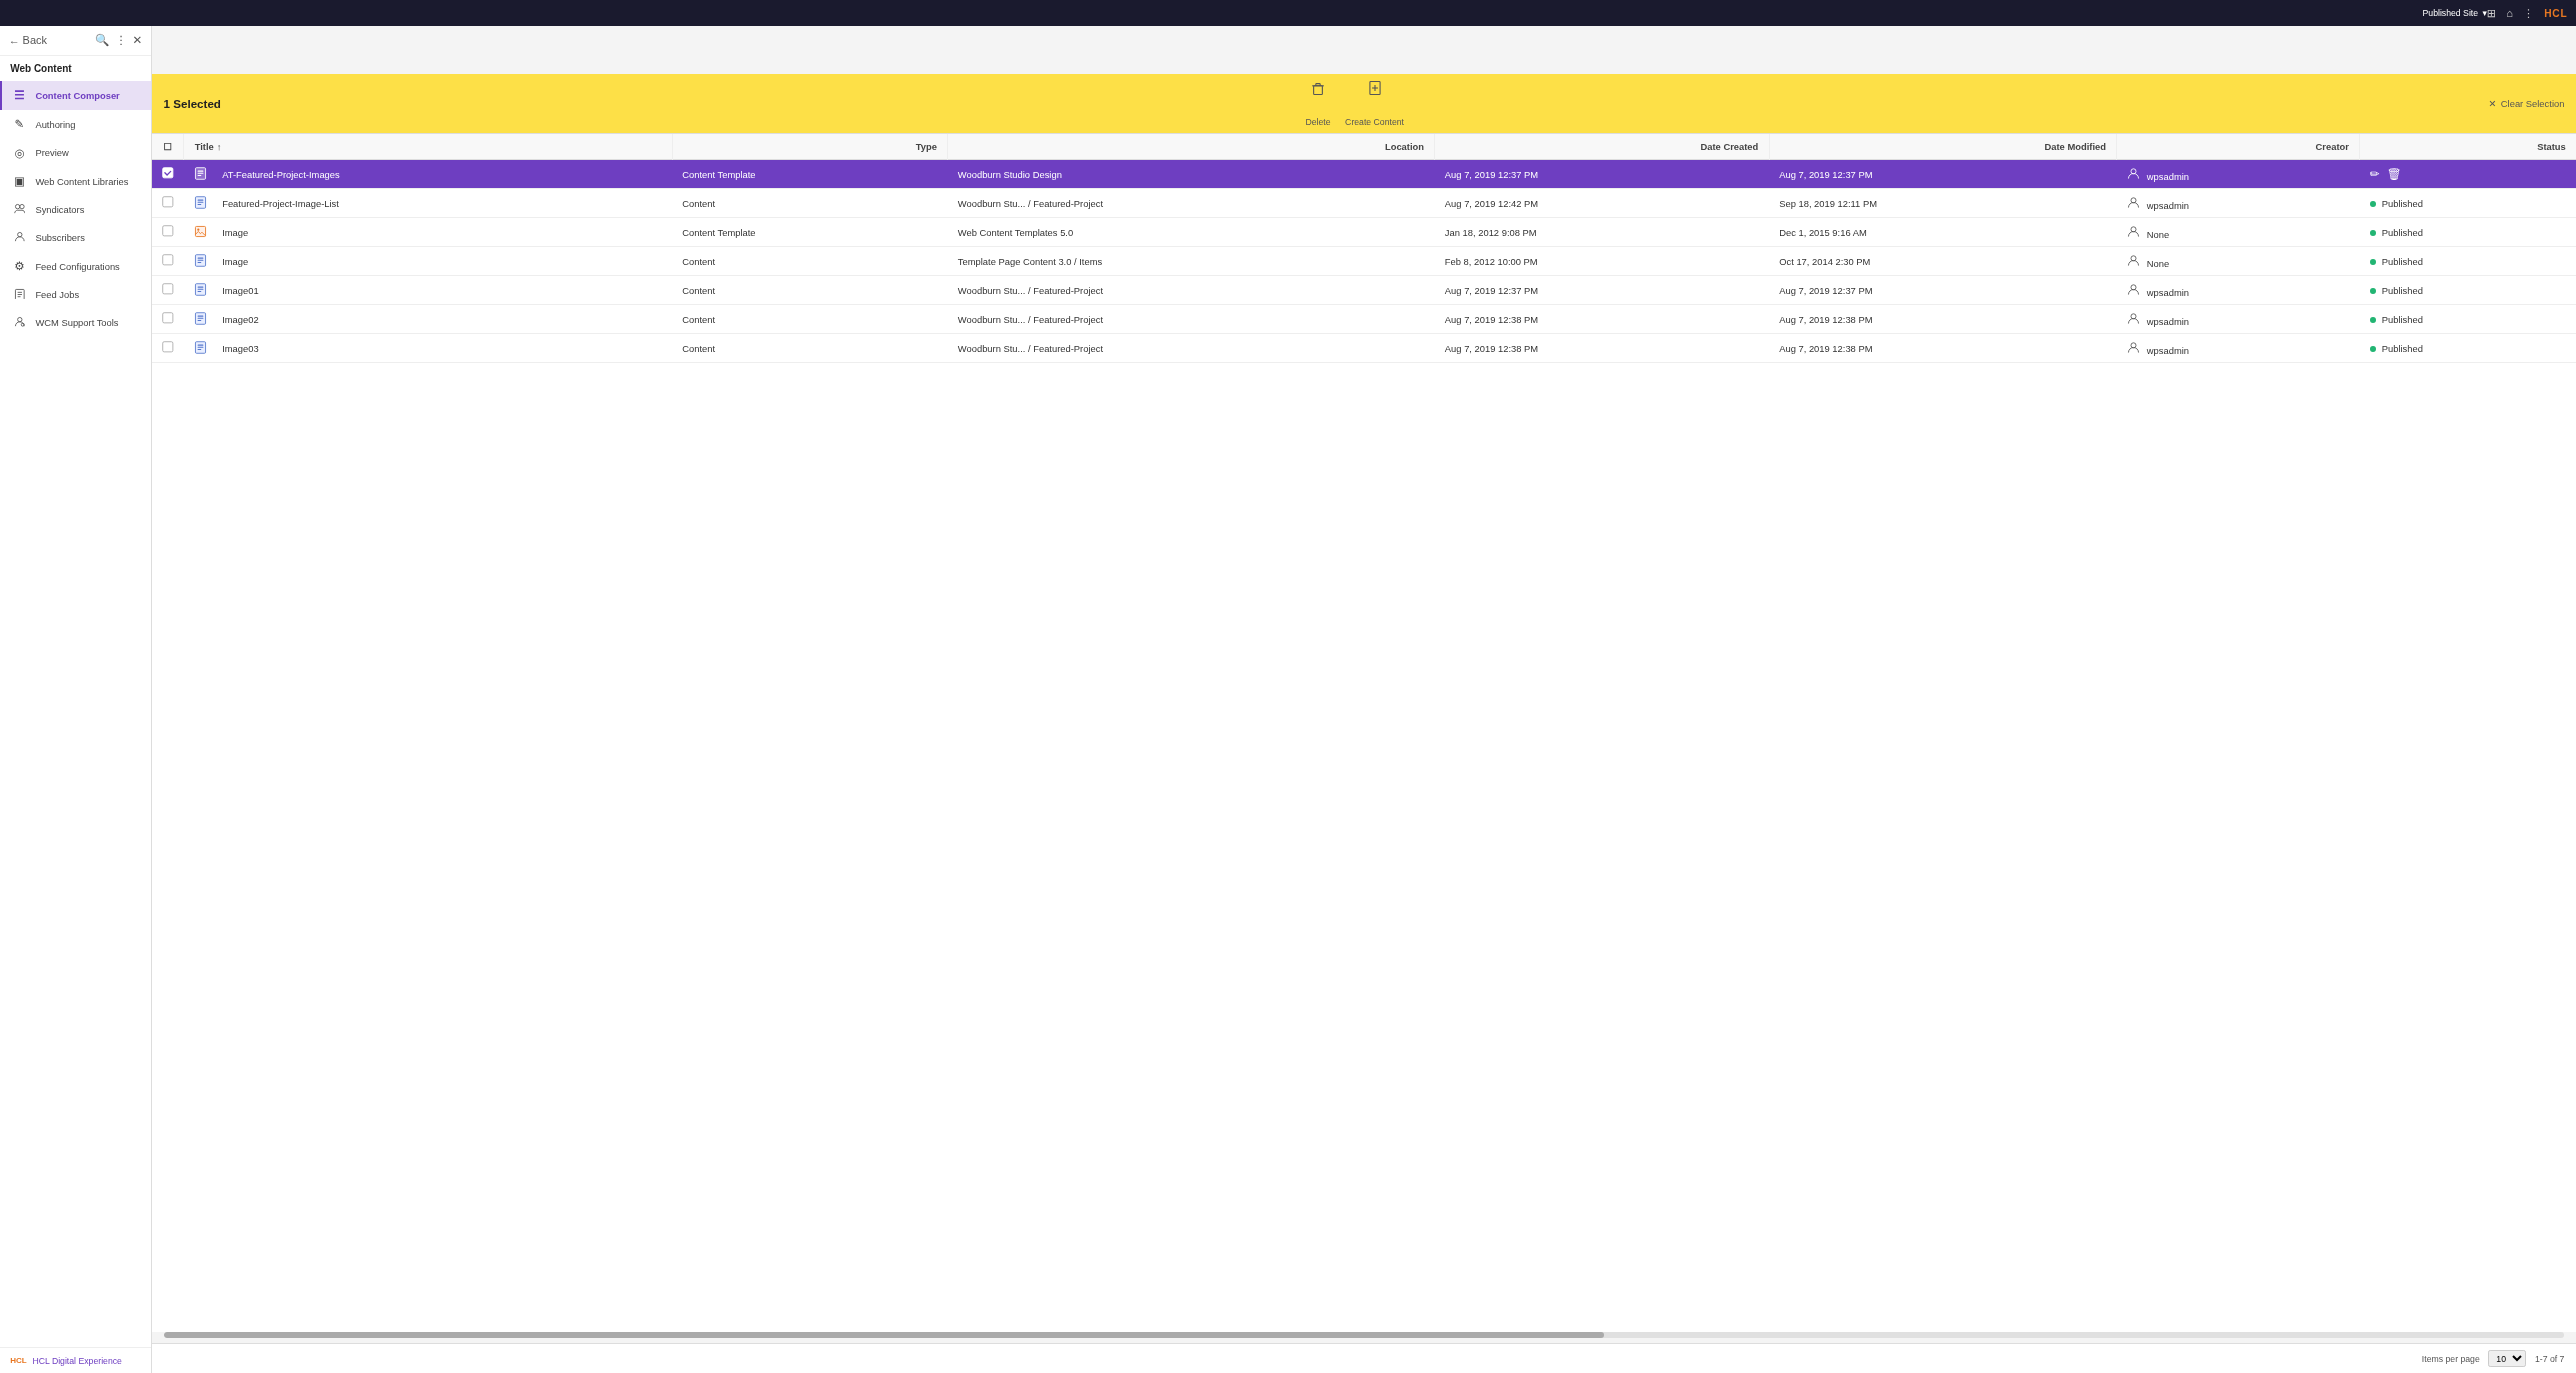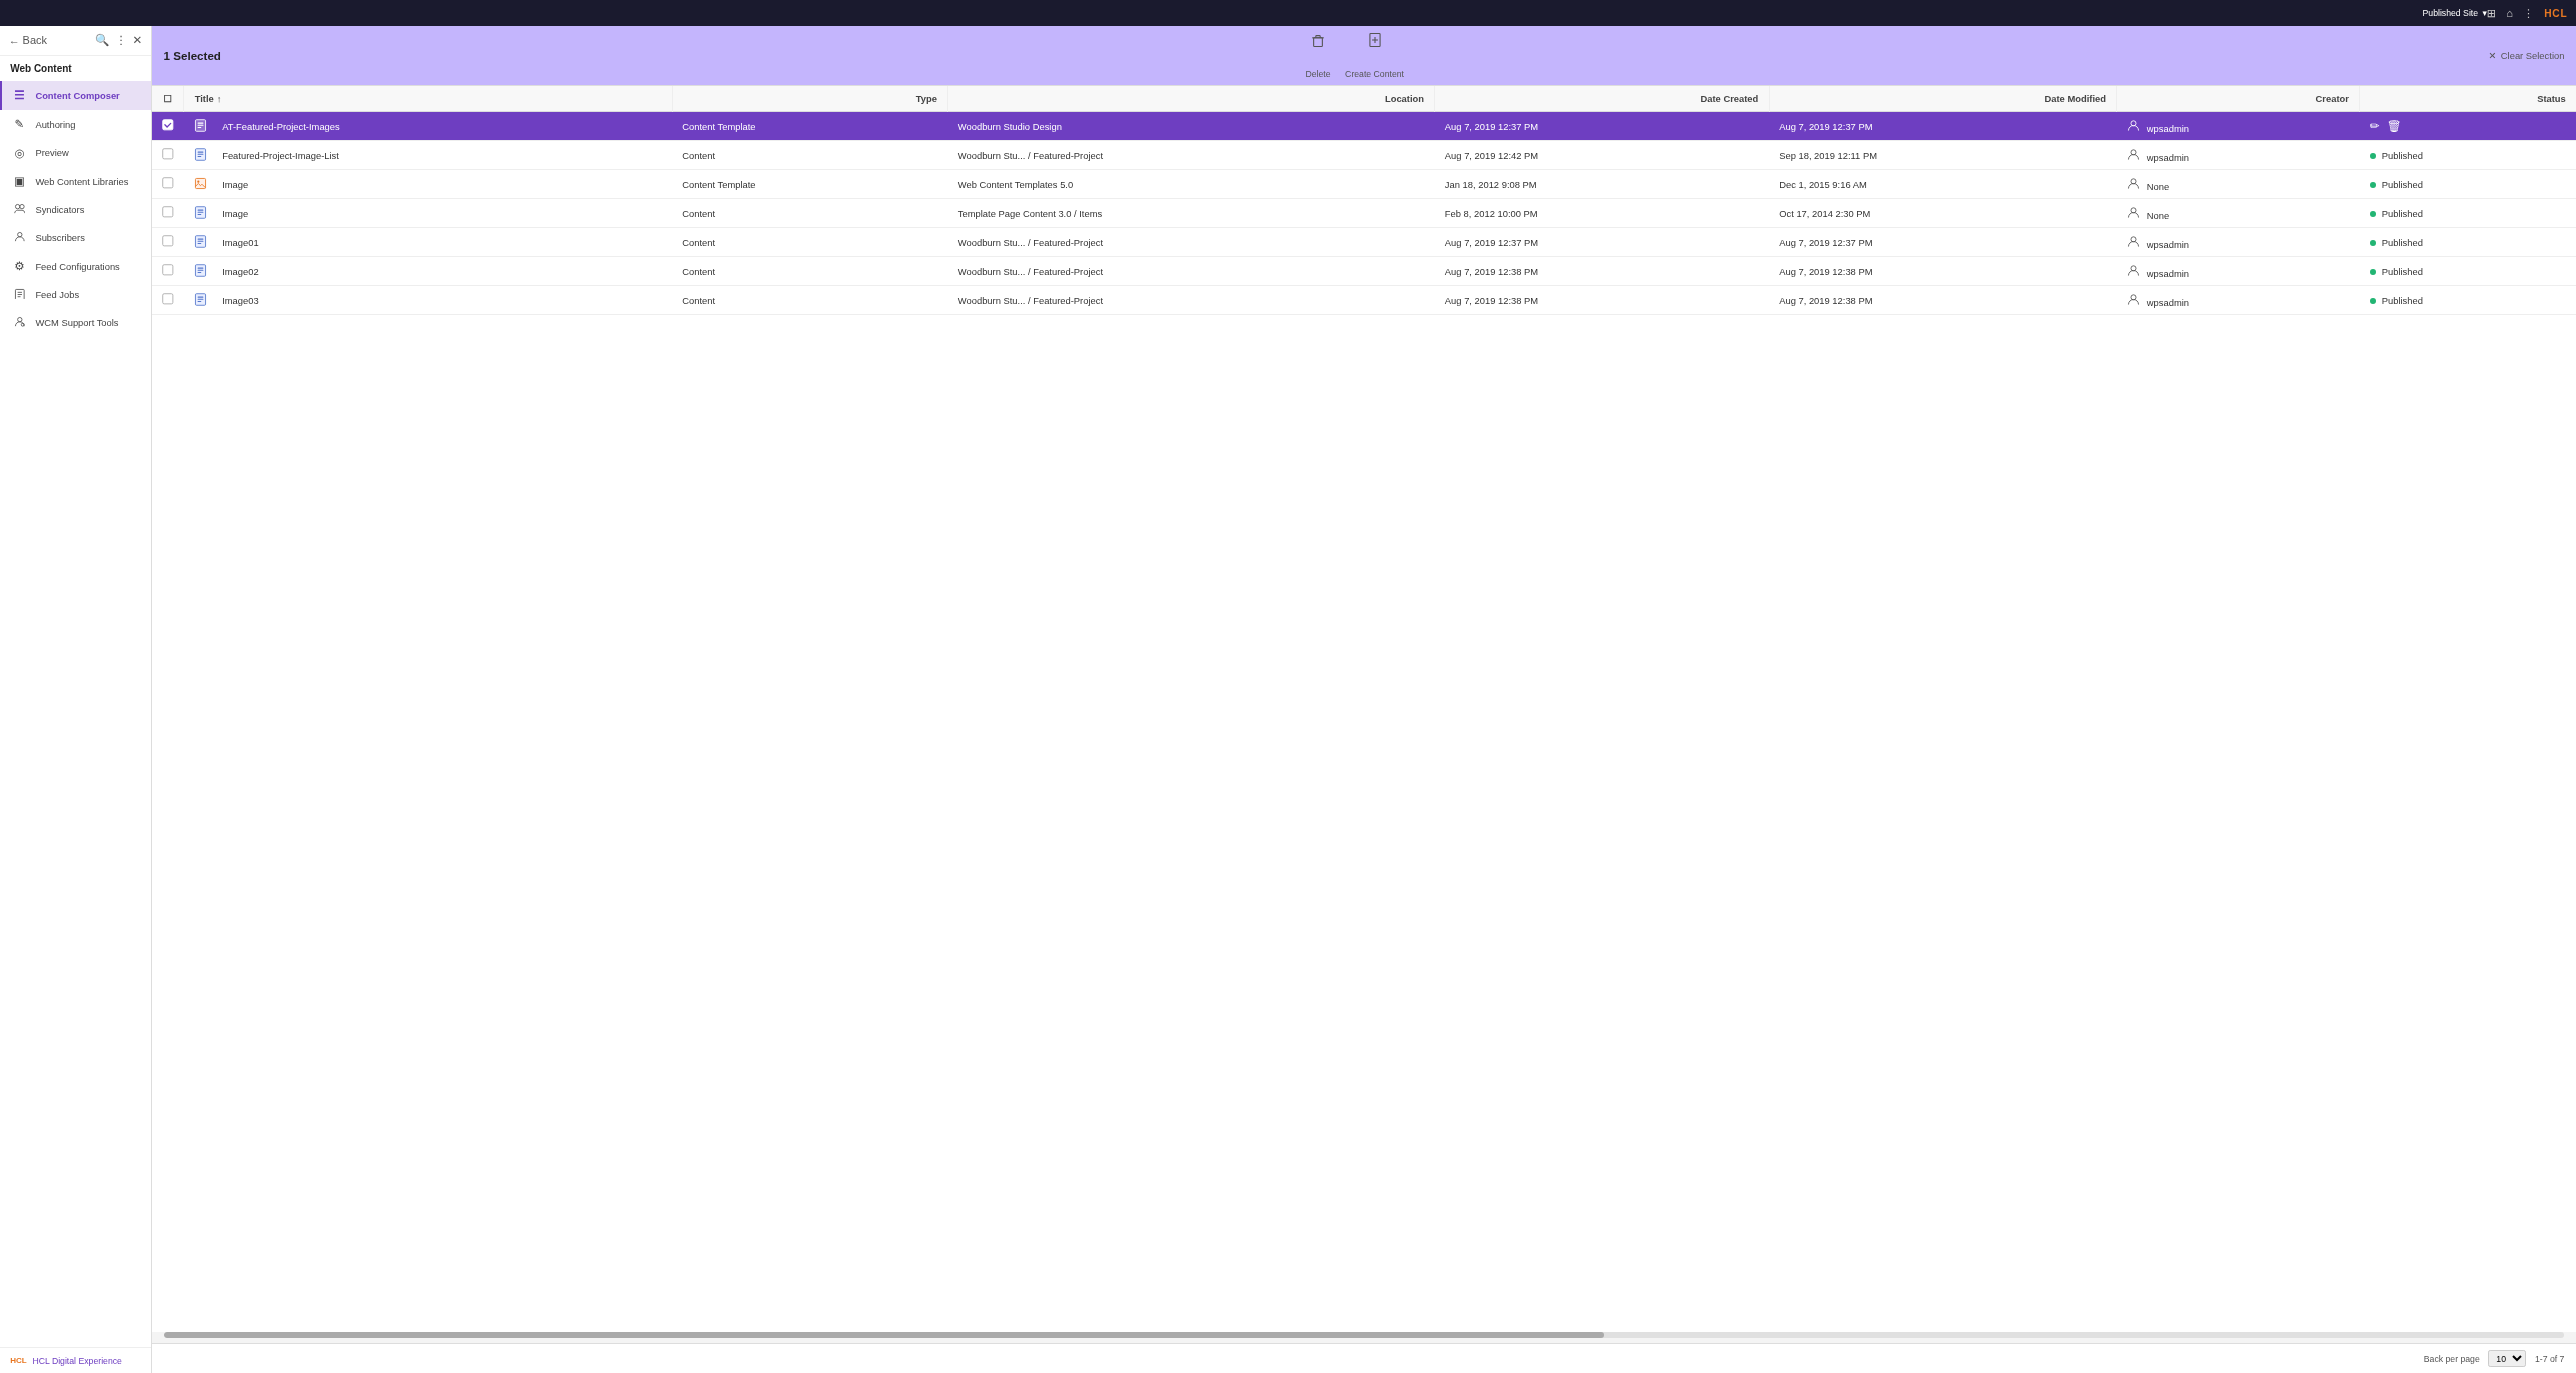--- a/index.html
+++ b/index.html
@@ -76,24 +76,25 @@
     }
 
     
     .content-area { flex: 1; display: flex; flex-direction: column; overflow: hidden; }
 
     
     .content-toolbar {
       display: flex;
       align-items: center;
       padding: 5.8px 11.6px;
-      background: #c4b5fd;
+      background: #fde047;
       border-bottom: 0.7px solid #ddd;
       gap: 11.6px;
       justify-content: flex-start;
+      margin-top: 48px;
     }
     .toolbar-left { display: flex; align-items: center; gap: 11.6px; }
     .selected-label { font-size: 11.6px; font-weight: 600; color: #222; }
     .toolbar-actions { display: flex; gap: 14.5px; align-items: center; margin: 0 auto; }
     .toolbar-action-btn {
       display: flex; flex-direction: column; align-items: center; gap: 18px;
       background: none; border: none; cursor: pointer; color: #555; font-size: 8.7px;
     }
     .toolbar-action-btn .action-icon { font-size: 14.5px; }
     .toolbar-right { display: flex; align-items: center; gap: 5.8px; }
@@ -529,21 +530,21 @@
   </tr>
           </tbody>
       </table>
     </div>
 
     <div class="scrollbar-track">
       <div class="scrollbar-thumb"></div>
     </div>
 
     <div class="table-footer">
-      <span>Back per page</span>
+      <span>Items per page</span>
       <select class="per-page-select">
         <option>10</option>
         <option>25</option>
         <option>50</option>
       </select>
       <span>1-7 of 7</span>
     </div>
 
   </div>
 </div>

